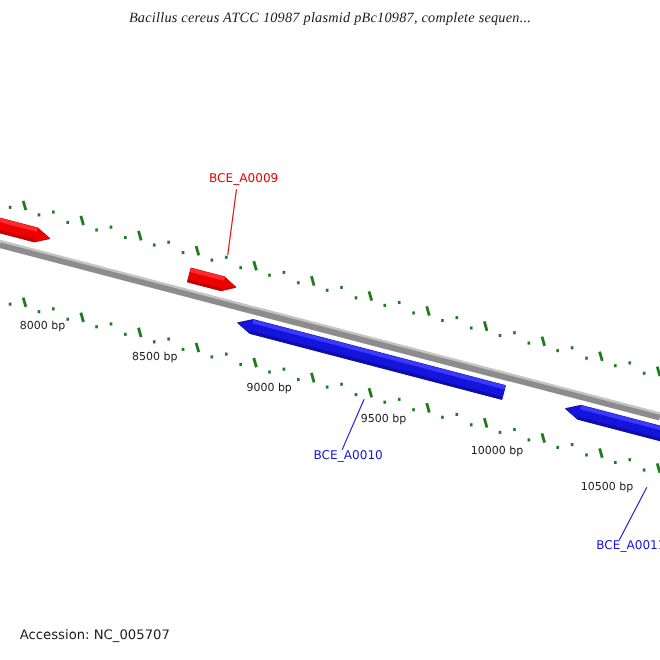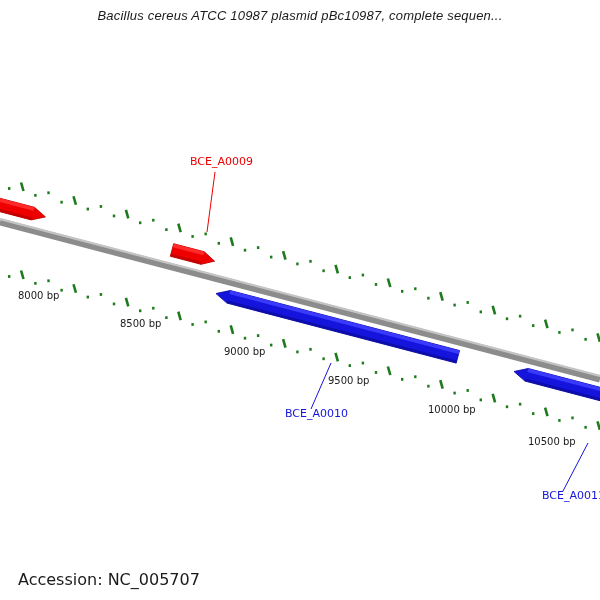--- a/index.html
+++ b/index.html
@@ -23,39 +23,39 @@
   .title-bar {
     position: absolute;
     left: 0; top: 0;
     width: 600px;
     height: 38px;
     text-align: center;
   }
   .title-text {
     display: inline-block;
     margin-top: 8px;
-    font-family: Liberation Sans, sans-serif;
+    font-family: Liberation Serif, serif;
     font-style: italic;
     font-size: 13px;
     color: #1a1a1a;
     white-space: nowrap;
     letter-spacing: 0.2px;
   }
   .footer-bar {
     position: absolute;
     left: 0;
     top: 570px;
     width: 600px;
     height: 24px;
   }
   .footer-left {
     position: absolute;
     left: 18px;
     top: 0;
-    font-size: 16px;
+    font-size: 12px;
     color: #1a1a1a;
     white-space: nowrap;
   }
   .footer-right {
     position: absolute;
     right: 10px;
     top: 0;
     font-size: 12px;
     color: #1a1a1a;
     white-space: nowrap;

